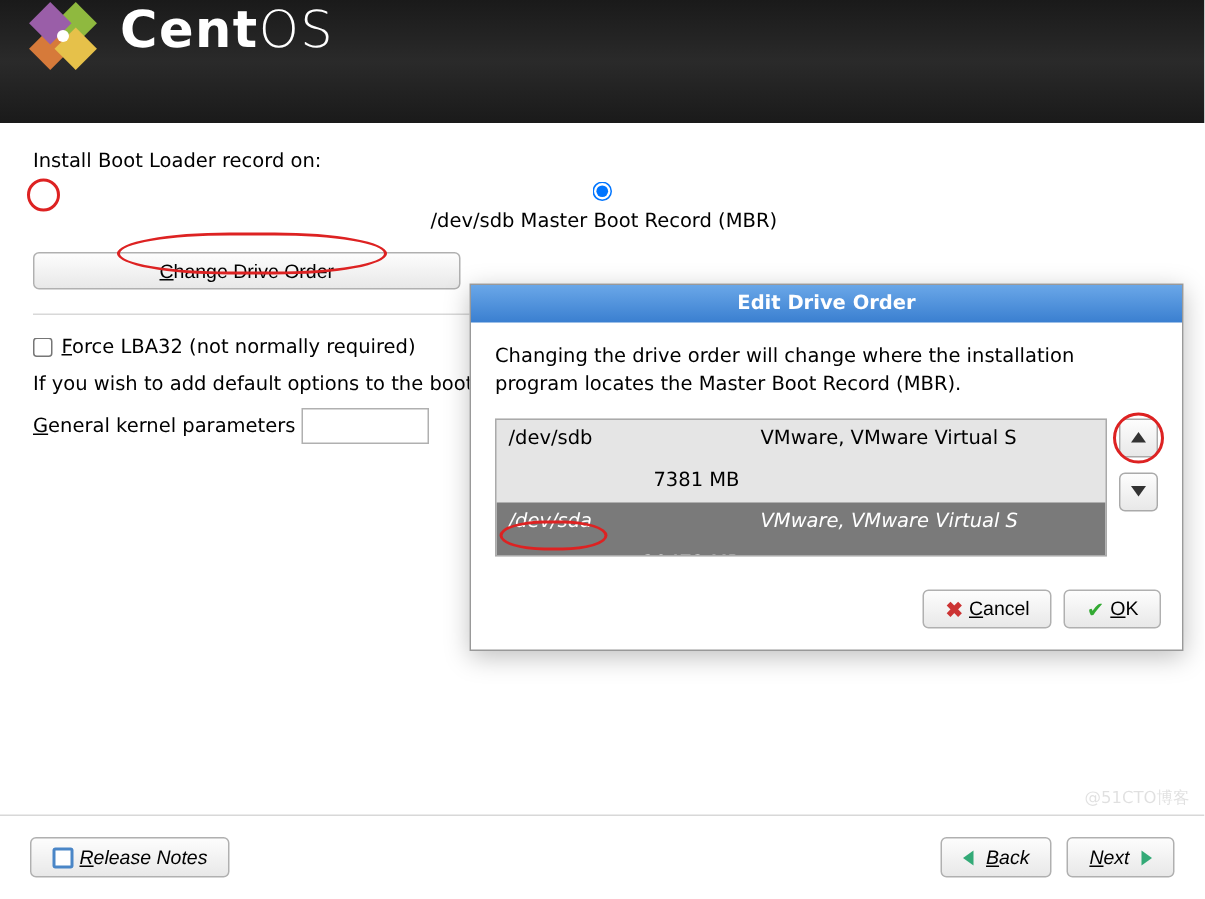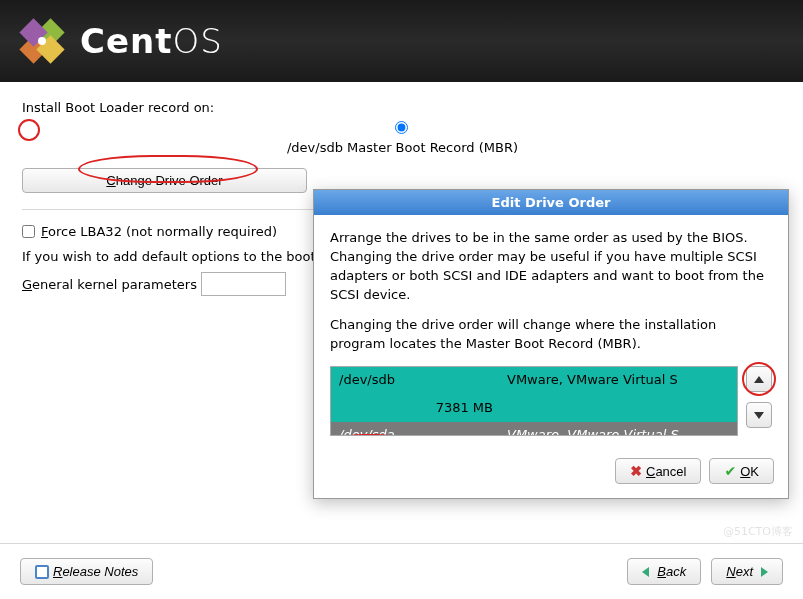--- a/index.html
+++ b/index.html
@@ -1,17 +1,17 @@
 <!DOCTYPE html>
 <html><head>
 <meta charset="utf-8">
 <style>
 * { box-sizing: border-box; margin: 0; padding: 0; }
 body { font-family: "DejaVu Sans", "Liberation Sans", sans-serif; font-size: 13px; background: #fff; width: 803px; height: 599px; overflow: hidden; position: relative; }
-.header { background: linear-gradient(to bottom, #1a1a1a 0%, #2a2a2a 50%, #1a1a1a 100%); height: 82px; display: flex; align-items: center; padding-left: 18px; gap: 14px; }
+.header { background: linear-gradient(to bottom, #1a1a1a 0%, #2a2a2a 50%, #1a1a1a 100%); height: 82px; display: flex; padding-left: 18px; gap: 14px; }
 .logo { width: 48px; height: 48px; position: relative; }
 .logo svg { width: 100%; height: 100%; }
 .brand { color: #fff; font-size: 34px; font-weight: 300; letter-spacing: 1px; }
 .brand b { font-weight: 700; }
 .main { padding: 18px 22px 0 22px; position: relative; height: 460px; }
 .label { display: block; margin-bottom: 6px; }
 .underline { text-decoration: underline; }
 .radio-row { display: flex; align-items: center; gap: 6px; margin: 3px 0; padding-left: 2px; }
 .radio-row input { margin-right: 2px; }
 .btn { background: linear-gradient(to bottom,#fdfdfd,#e8e8e8); border: 1px solid #b0b0b0; border-radius: 4px; padding: 4px 10px; font-size: 13px; cursor: pointer; display: inline-flex; align-items: center; gap: 4px; }
@@ -20,21 +20,21 @@
 .hr { border: none; border-top: 1px solid #d8d8d8; margin: 16px 0 14px 0; }
 .check-row { display: flex; align-items: center; gap: 6px; margin-bottom: 10px; }
 .param-row { display: flex; align-items: center; gap: 4px; margin-top: 8px; }
 .param-row input[type=text] { border: 1px solid #b0b0b0; padding: 3px 4px; width: 85px; height: 24px; }
 .redcircle { position: absolute; border: 2px solid #d22; border-radius: 50%; pointer-events: none; }
 .dialog { position: absolute; left: 313px; top: 189px; width: 476px; background: #fff; border: 1px solid #999; box-shadow: 0 4px 16px rgba(0,0,0,.25); }
 .dlg-title { background: linear-gradient(to bottom,#6aa7e8,#3a7fd0); color: #fff; font-weight: bold; text-align: center; padding: 5px 1px; font-size: 13px; }
 .dlg-body { padding: 14px 16px 12px 16px; font-size: 13px; line-height: 1.45; }
 .dlg-body p { margin-bottom: 12px; }
 .drive-area { display: flex; gap: 8px; margin-top: 6px; }
-.drive-list { flex: 1; border: 1px solid #aaa; background: #14b8a6; height: 70px; overflow: hidden; }
+.drive-list { flex: 1; border: 1px solid #aaa; background: #e5e5e5; height: 92px; overflow: hidden; }
 .drive-row { display: flex; padding: 4px 8px; gap: 14px; white-space: nowrap; }
 .drive-row .c1 { width: 70px; }
 .drive-row .c2 { width: 70px; text-align: right; margin-top: 28px; }
 .drive-row .c3 { flex: 1; }
 .drive-row.sel { background: #7a7a7a; color: #fff; font-style: italic; }
 .arrow-col { display: flex; flex-direction: column; gap: 10px; }
 .arrow-btn { width: 26px; height: 26px; border: 1px solid #aaa; border-radius: 4px; background: linear-gradient(to bottom,#fdfdfd,#e8e8e8); display: flex; align-items: center; justify-content: center; cursor: pointer; position: relative; }
 .arrow-up::before { content: ""; border-left: 5px solid transparent; border-right: 5px solid transparent; border-bottom: 7px solid #333; }
 .arrow-down::before { content: ""; border-left: 5px solid transparent; border-right: 5px solid transparent; border-top: 7px solid #333; }
 .dlg-buttons { display: flex; justify-content: flex-end; gap: 8px; padding: 10px 14px 14px 0; }
@@ -96,21 +96,20 @@
 
   <div class="param-row">
     <span><span class="underline">G</span>eneral kernel parameters</span>
     <input type="text" value="" style="">
   </div>
 </div>
 
 <div class="dialog">
   <div class="dlg-title">Edit Drive Order</div>
   <div class="dlg-body">
-    <p>Arrange the drives to be in the same order as used by the BIOS. Changing the drive order may be useful if you have multiple SCSI adapters or both SCSI and IDE adapters and want to boot from the SCSI device.</p>
     <p>Changing the drive order will change where the installation program locates the Master Boot Record (MBR).</p>
     <div class="drive-area">
       <div class="drive-list">
         <div class="drive-row">
           <span class="c1">/dev/sdb</span>
           <span class="c2">7381 MB</span>
           <span class="c3">VMware, VMware Virtual S</span>
         </div>
         <div class="drive-row sel" style="position:relative;">
           <span class="c1">/dev/sda</span>

